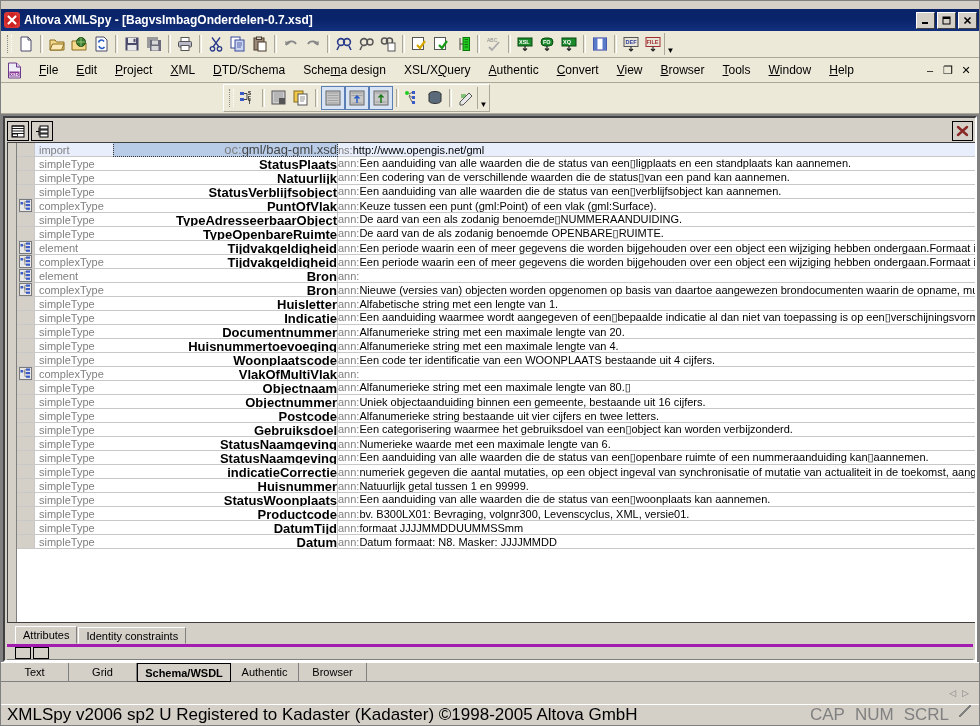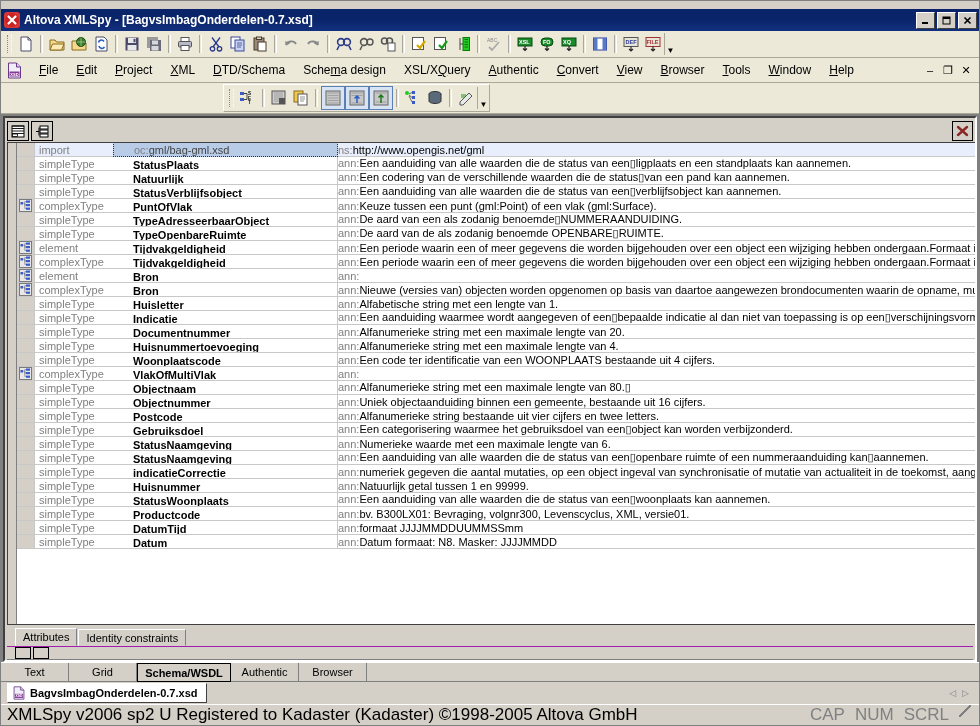--- a/index.html
+++ b/index.html
@@ -214,27 +214,28 @@
   .row.selected .cell-icon { background:#d4d0c8; }
   .cell-kind {
     width: 78px; flex: 0 0 auto;
     color: #808080; font-size: 11px;
     padding-left: 4px;
     white-space: nowrap; overflow: hidden;
     box-sizing: border-box;
   }
   .cell-name {
     width: 225px; flex: 0 0 auto;
-    font-weight: bold; font-size: 11px; color: #000;
+    font-weight: bold; font-size: 13px; color: #000;
     padding-left: 20px;
     white-space: nowrap; overflow: hidden;
     box-sizing: border-box;
     border-right: 1px solid #c8c8c8;
     height: 100%;
     line-height: 16px;
+    text-align: right;
   }
   .row.selected .cell-name {
     background: #b8cce8;
     border: 1px dotted #333;
     height: 15px;
     line-height: 14px;
     box-sizing: border-box;
     font-weight: normal;
     color: #444;
   }
@@ -256,21 +257,21 @@
 
   
   .lower {
     flex: 0 0 auto;
     background: #d4d0c8;
     padding: 3px 2px 0 2px;
   }
   .tabstrip {
     display: flex; align-items: flex-end;
     height: 18px;
-    border-bottom: 1px solid #a21caf;
+    border-bottom: 3px solid #a21caf;
     padding-left: 8px;
   }
   .tab {
     height: 17px;
     padding: 0 7px;
     font-size: 11px; color: #000;
     display: flex; align-items: center;
     background: #d4d0c8;
     border: 1px solid;
     border-color: #fff #808080 #d4d0c8 #fff;
@@ -982,31 +983,20 @@
     <div class="vtab">
         <span>Authentic</span>
       </div>
     <div class="vtab">
         <span>Browser</span>
       </div>
     <div class="vtab-filler"></div>
   </div>
 
   <div class="doctabs">
-    <div class="doctab">
-      <span>
-        <svg width="14" height="14" viewBox="0 0 17 17">
-          <path d="M2.5 1h8l4 4v11h-12z" fill="#f0eef6" stroke="#6a3a8a"></path>
-          <path d="M10.5 1v4h4" fill="#d8cce8" stroke="#6a3a8a"></path>
-          <rect x="3.5" y="9.5" width="10" height="5" fill="#8a3a9a"></rect>
-          <text x="4.3" y="13.5" font-size="4" fill="#fff" font-family="Liberation Sans" font-weight="bold">XSD</text>
-        </svg>
-      </span>
-      <span>BagvsImbagOnderdelen-0.7.xsd</span>
-    </div>
     <div class="doctab-spacer"></div>
     <div class="navarrows">
       <span>◁</span>
       <span>▷</span>
     </div>
   </div>
 
   <div class="statusbar">
     <span>XMLSpy v2006 sp2 U   Registered to Kadaster (Kadaster)   ©1998-2005 Altova GmbH</span>
     <span class="status-right">

